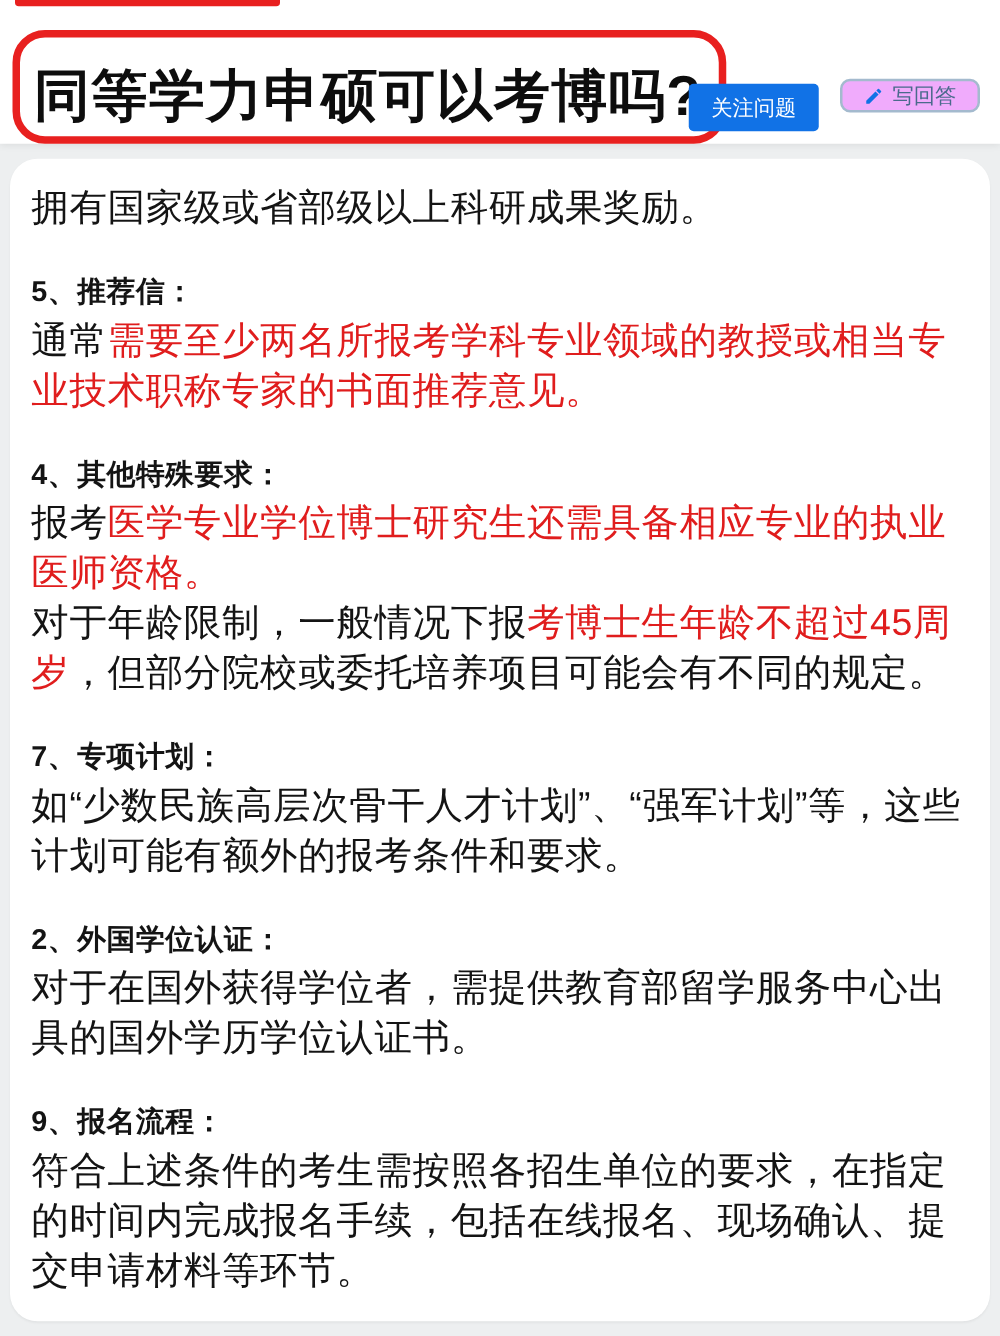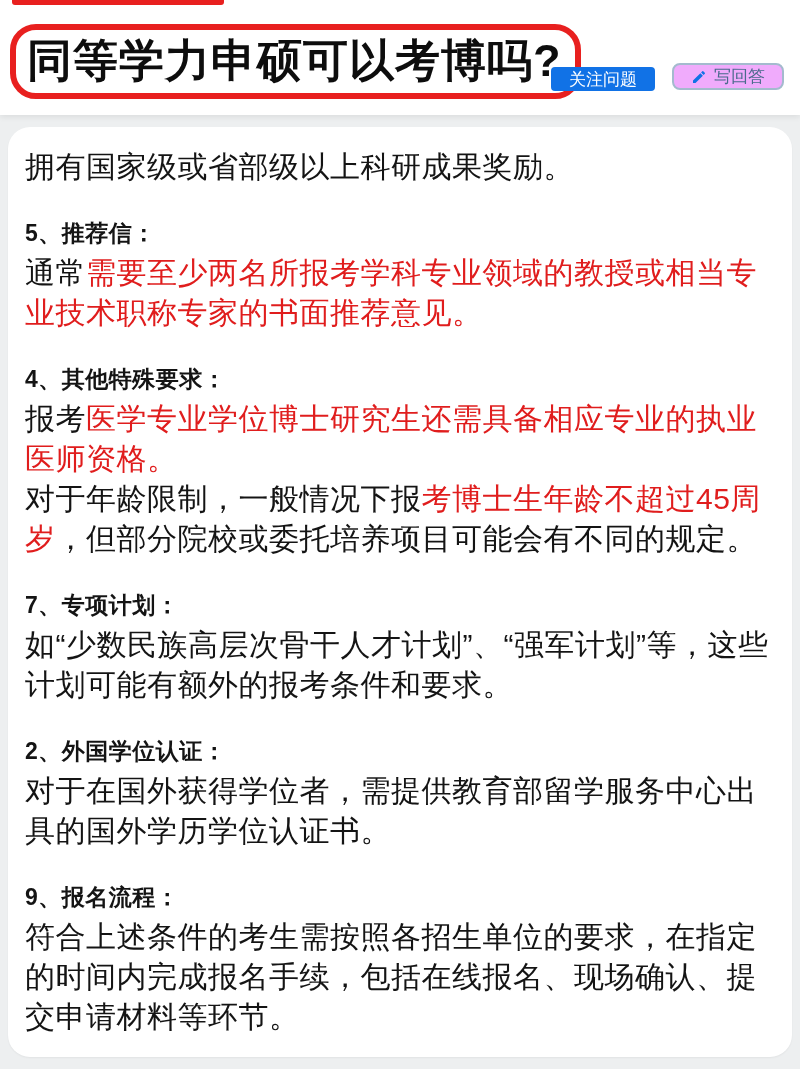--- a/index.html
+++ b/index.html
@@ -19,35 +19,35 @@
   .top-red-line {
     position: absolute; left: 12px; top: 0;
     width: 212px; height: 5px;
     background: var(--red_border, #e8201f);
     border-radius: 0 0 3px 3px;
   }
   .title-box {
     position: absolute; left: 10px; top: 24px;
     border: 6px solid var(--red_border, #e8201f);
     border-radius: 26px;
-    padding: 0 13px 2px 11px;
+    padding: 16px 13px 2px 11px;
     background: #fff;
   }
   .title-box h1 {
     font-size: 45px; line-height: 61px;
     font-weight: 800; color: #0d0d0d;
     letter-spacing: 1px; white-space: nowrap;
   }
   .header-buttons {
     position: absolute; right: 16px; top: 63px;
     display: flex; align-items: flex-start; gap: 17px;
   }
   .btn-follow {
     margin-top: 4px;
-    height: 24px; padding: 0 18px;
+    height: 38px; padding: 0 18px;
     background: var(--accent_blue, #1172e6);
     color: #fff; border: none; border-radius: 4px;
     font-size: 17px; font-weight: 500; cursor: pointer;
     font-family: Liberation Mono, monospace;
   }
   .btn-answer {
     height: 27px; padding: 0 17px;
     background: #f0abfc;
     border: 2px solid var(--answer_btn_border, #a4bace);
     border-radius: 8px;

